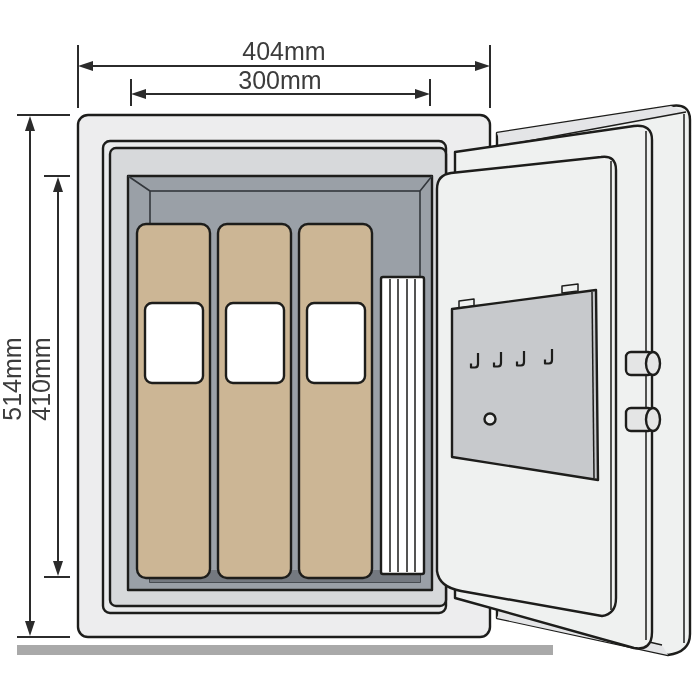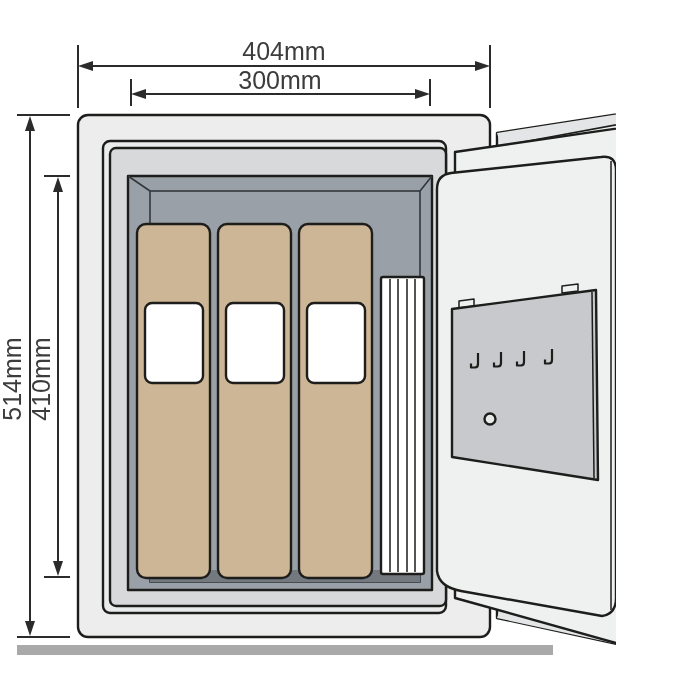--- a/index.html
+++ b/index.html
@@ -1,18 +1,18 @@
 <!DOCTYPE html>
 <html><head>
 <meta charset="utf-8">
 <style>
   html,body{margin:0;padding:0;background:#ffffff;}
   .stage{
     position:relative;
-    width:616px;height:700px;
+    width:700px;height:700px;
     background:#ffffff;
     font-family:"Liberation Sans", sans-serif;
     overflow:hidden;
   }
   svg{display:block;}
   .outline{stroke:#1d1d1b;stroke-width:2.4;stroke-linejoin:round;stroke-linecap:round;}
   .thin{stroke:#1d1d1b;stroke-width:1.5;stroke-linejoin:round;fill:none;}
   .inner-edge{stroke:#33373c;stroke-width:1.6;fill:none;}
   .dim{stroke:#2b2b2b;stroke-width:2;fill:none;stroke-linecap:butt;}
   .dim-arrow{fill:#2b2b2b;stroke:none;}

